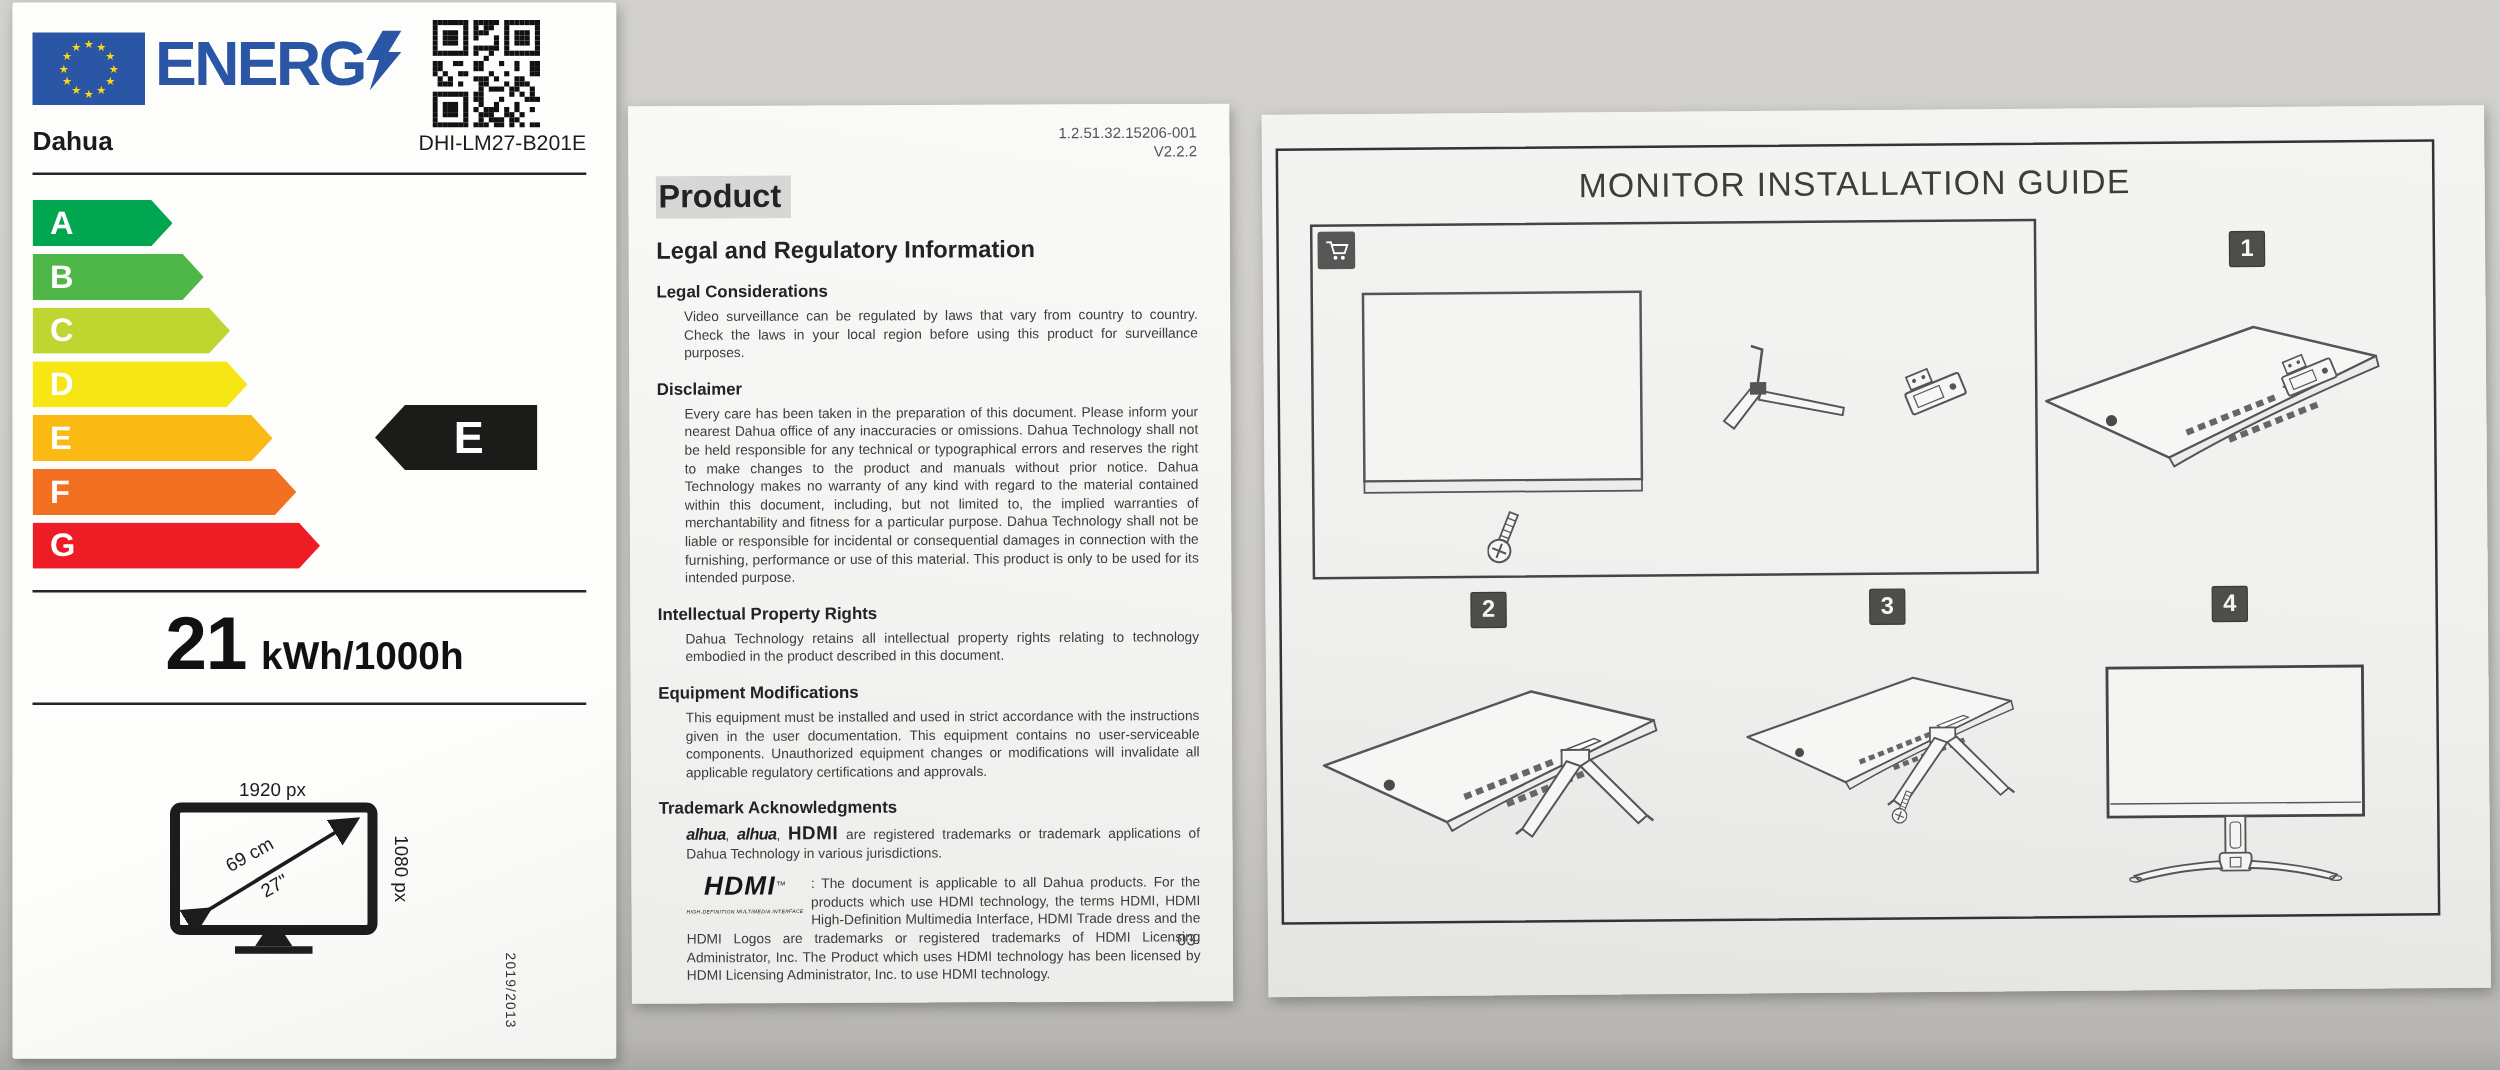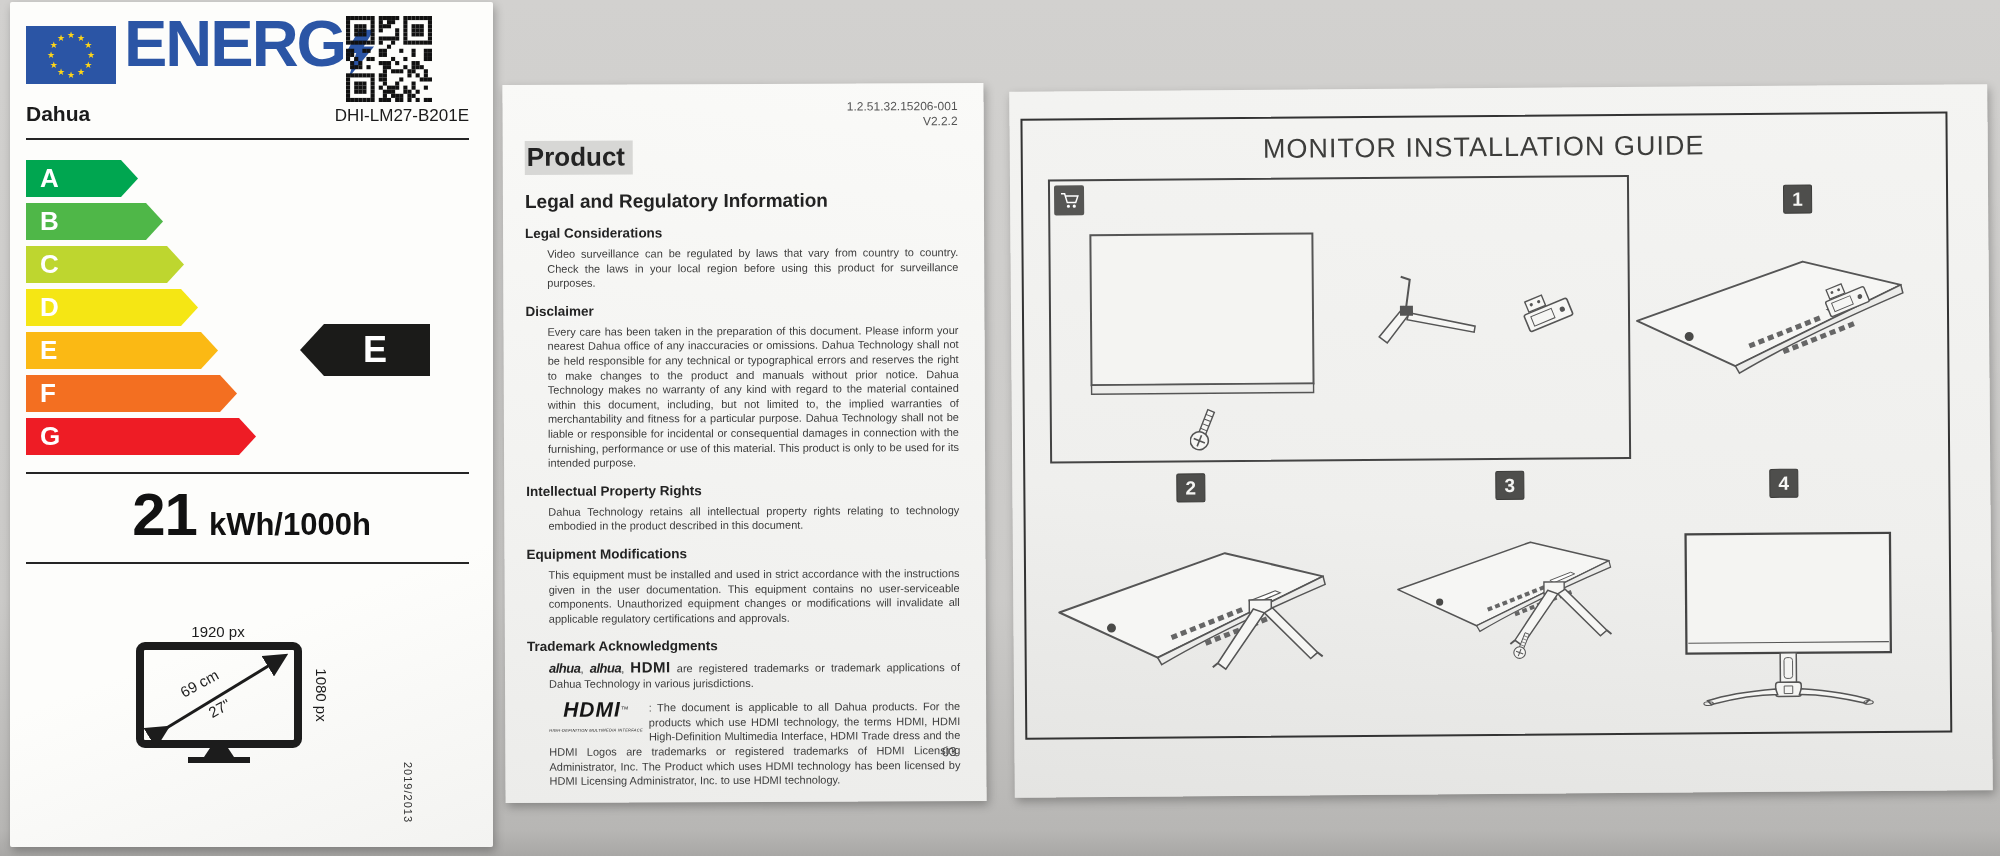--- a/index.html
+++ b/index.html
@@ -4,21 +4,21 @@
 <style>
   html,body{margin:0;padding:0;}
   body{font-family:"Liberation Sans", sans-serif; background:#b9b8b6;}
   #stage{position:relative;width:2000px;height:856px;overflow:hidden;
          background:linear-gradient(180deg,#d2d1cf 0%,#cbcac8 70%,#b7b6b4 97%,#a8a7a5 100%);}
   .paper{position:absolute;box-shadow:2px 4px 10px rgba(0,0,0,.28);}
 
   
   #energy-label{left:10px;top:2px;width:483px;height:845px;background:linear-gradient(160deg,#fdfdfb 70%,#f3f3f1 100%);border-radius:2px;}
   .el-flag{position:absolute;left:16px;top:24px;width:90px;height:58px;background:#2b55a5;}
-  .el-logo{position:absolute;left:114px;top:4px;color:#2b55a5;font-size:65px;font-weight:800;letter-spacing:-2px;display:flex;align-items:flex-end;}
+  .el-logo{position:absolute;left:114px;top:20px;color:#2b55a5;font-size:50px;font-weight:800;letter-spacing:-2px;display:flex;align-items:flex-start;}
   .el-qr{position:absolute;left:336px;top:14px;width:86px;height:86px;}
   .el-brandrow{position:absolute;left:16px;right:24px;top:100px;display:flex;justify-content:space-between;align-items:baseline;border-bottom:2px solid #252525;padding-bottom:12px;gap:12px;}
   .el-brand{font-size:21px;font-weight:700;color:#1b1b1b;}
   .el-model{font-size:17px;font-weight:500;color:#1b1b1b;}
   .el-bars{position:absolute;left:16px;top:158px;}
   .el-bar{height:37px;margin-bottom:6px;clip-path:polygon(0 0,calc(100% - 17px) 0,100% 50%,calc(100% - 17px) 100%,0 100%);
           color:#fff;font-size:26px;font-weight:700;line-height:37px;padding-left:14px;box-sizing:border-box;}
   .el-rating{position:absolute;left:290px;top:322px;width:130px;height:52px;background:#1b1b19;
              clip-path:polygon(0 50%,24px 0,100% 0,100% 100%,24px 100%);
              display:flex;align-items:center;justify-content:center;padding-left:20px;box-sizing:border-box;

